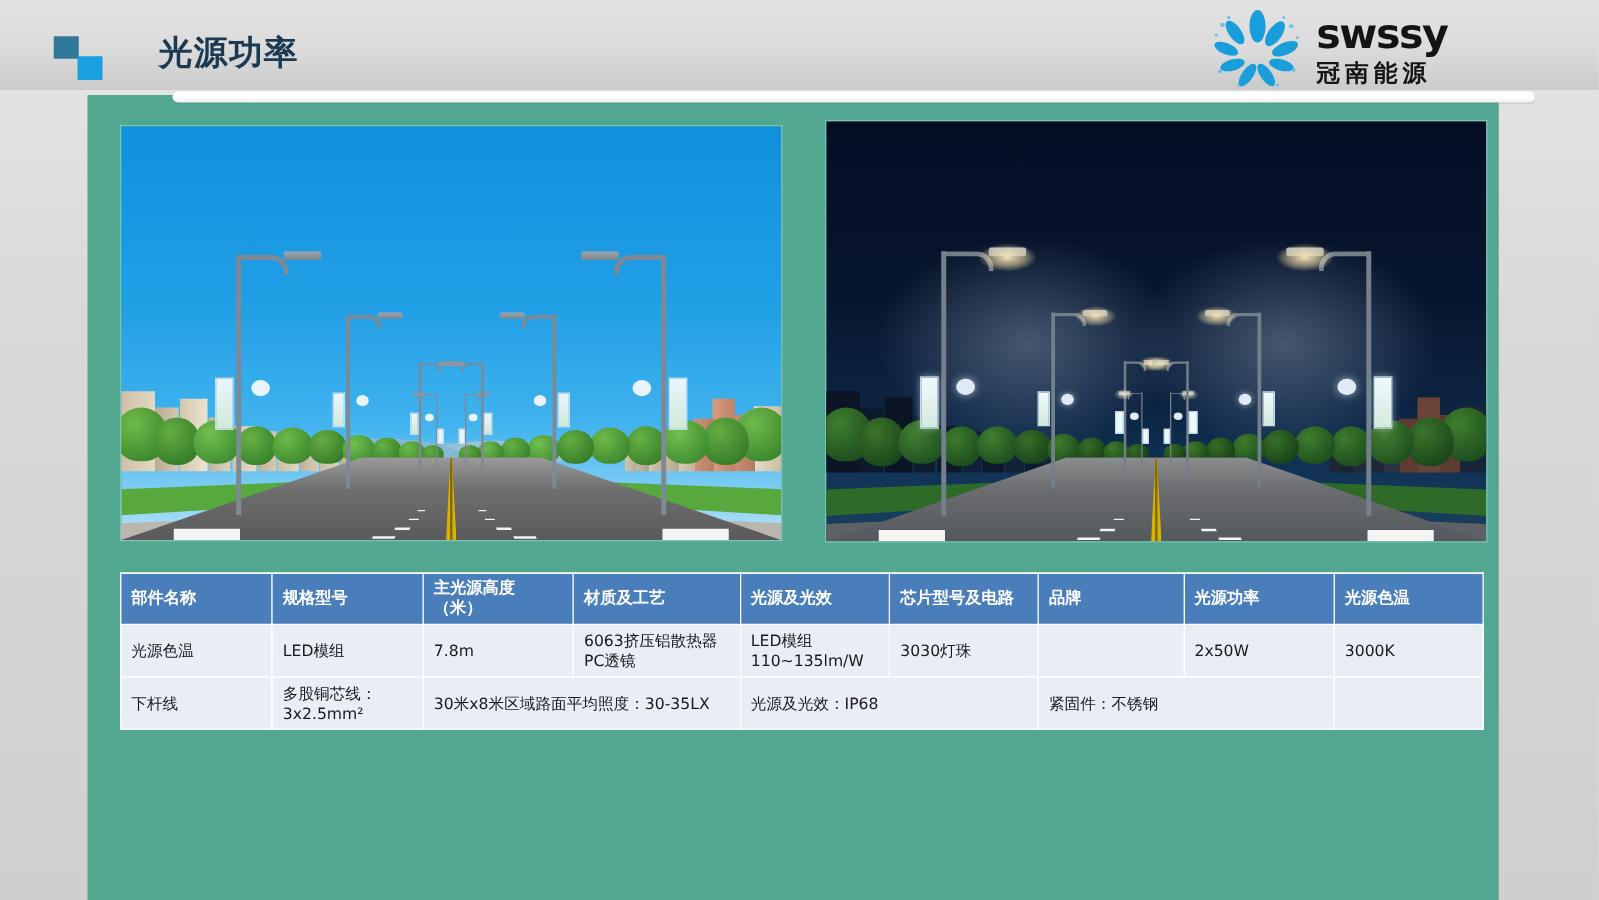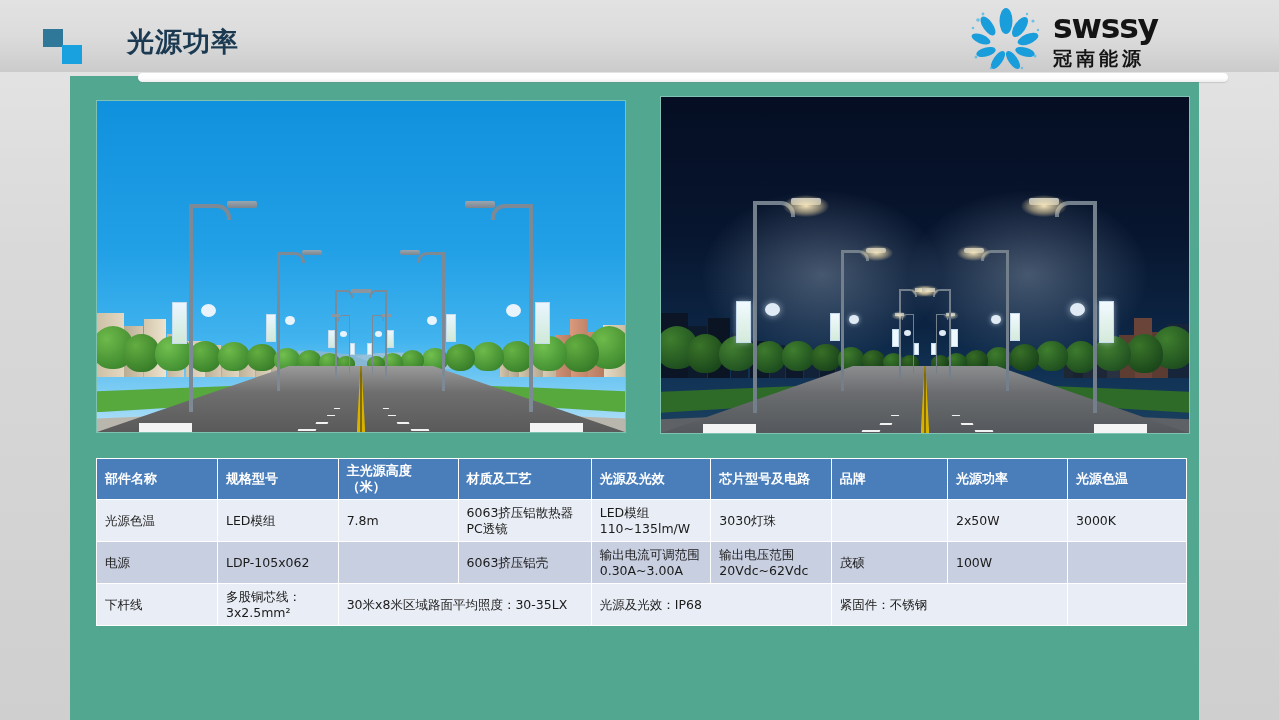--- a/index.html
+++ b/index.html
@@ -204,21 +204,21 @@
   #spec-table tbody tr.band-dark td { background: #c8cfe0; }
   #spec-table tbody tr.band-light td { background: #e9edf5; }
   #spec-table tbody tr.band-dark td, #spec-table tbody tr.band-light td { height: 42px; }
   #spec-table tbody tr.footer-row td {
     background: #dfe4ef;
     height: 37px;
     font-size: 13px;
   }
   .col-1 { width: 124px; }
   .col-2 { width: 122px; }
-  .col-3 { width: 122px; }
+  .col-3 { width: 122px; font-family: Liberation Mono, monospace; }
   .col-4 { width: 136px; }
   .col-5 { width: 120px; }
   .col-6 { width: 121px; }
   .col-7 { width: 119px; }
   .col-8 { width: 122px; }
   .col-9 { width: 121px; }
 </style>
 </head>
 <body>
 
@@ -563,31 +563,20 @@
       <td>LED模组</td>
       <td>7.8m</td>
       <td>6063挤压铝散热器PC透镜</td>
       <td>LED模组110~135lm/W</td>
       <td>3030灯珠</td>
       <td></td>
       <td>2x50W</td>
       <td>3000K</td>
     </tr>
 
-    <tr class="band-dark">
-      <td>电源</td>
-      <td>LDP-105x062</td>
-      <td></td>
-      <td>6063挤压铝壳</td>
-      <td>输出电流可调范围0.30A~3.00A</td>
-      <td>输出电压范围20Vdc~62Vdc</td>
-      <td>茂硕</td>
-      <td>100W</td>
-      <td></td>
-    </tr>
 
     <tr class="band-light">
       <td>下杆线</td>
       <td>多股铜芯线：3x2.5mm²</td>
       <td colspan="2">30米x8米区域路面平均照度：30-35LX</td>
       <td colspan="2">光源及光效：IP68</td>
       <td colspan="2">紧固件：不锈钢</td>
       <td></td>
     </tr>
 

